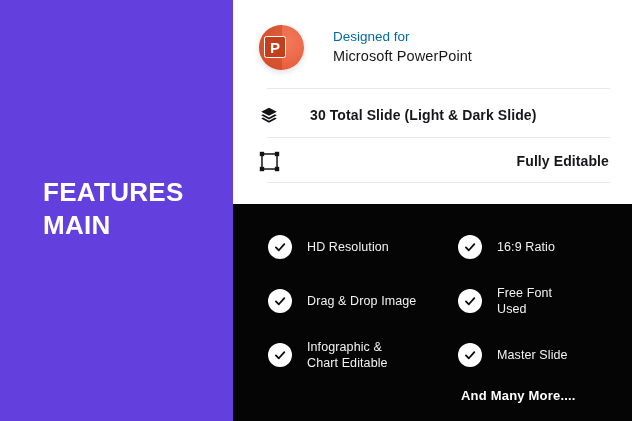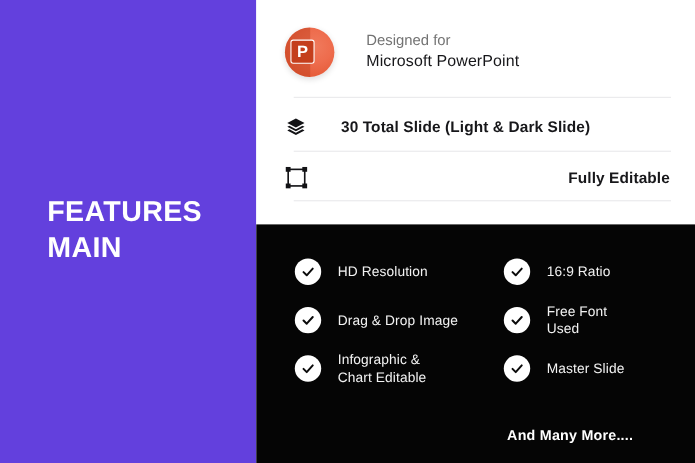--- a/index.html
+++ b/index.html
@@ -83,21 +83,21 @@
     font-weight: bold;
     line-height: 1;
     font-family: "Liberation Sans", sans-serif;
   }
   #ppt-text {
     margin-left: 29px;
     line-height: 1.42;
   }
   #ppt-text .sub {
     font-size: 13.5px;
-    color: #737373;
+    color: #0369a1;
     font-weight: normal;
   }
   #ppt-text .main {
     font-size: 14.5px;
     color: #17171a;
     font-weight: normal;
     letter-spacing: 0.1px;
   }
 
   
@@ -140,21 +140,21 @@
     background: #050505;
   }
 
   #check-grid {
     position: absolute;
     left: 35px; top: 22px;
     width: 345px;
     display: grid;
     grid-template-columns: 190px 155px;
     grid-auto-rows: 42px;
-    row-gap: 2px;
+    row-gap: 12px;
   }
   .check-item {
     display: flex;
     align-items: center;
   }
   .check-circle {
     flex: 0 0 24px;
     width: 24px; height: 24px;
     border-radius: 50%;
     background: #ffffff;

